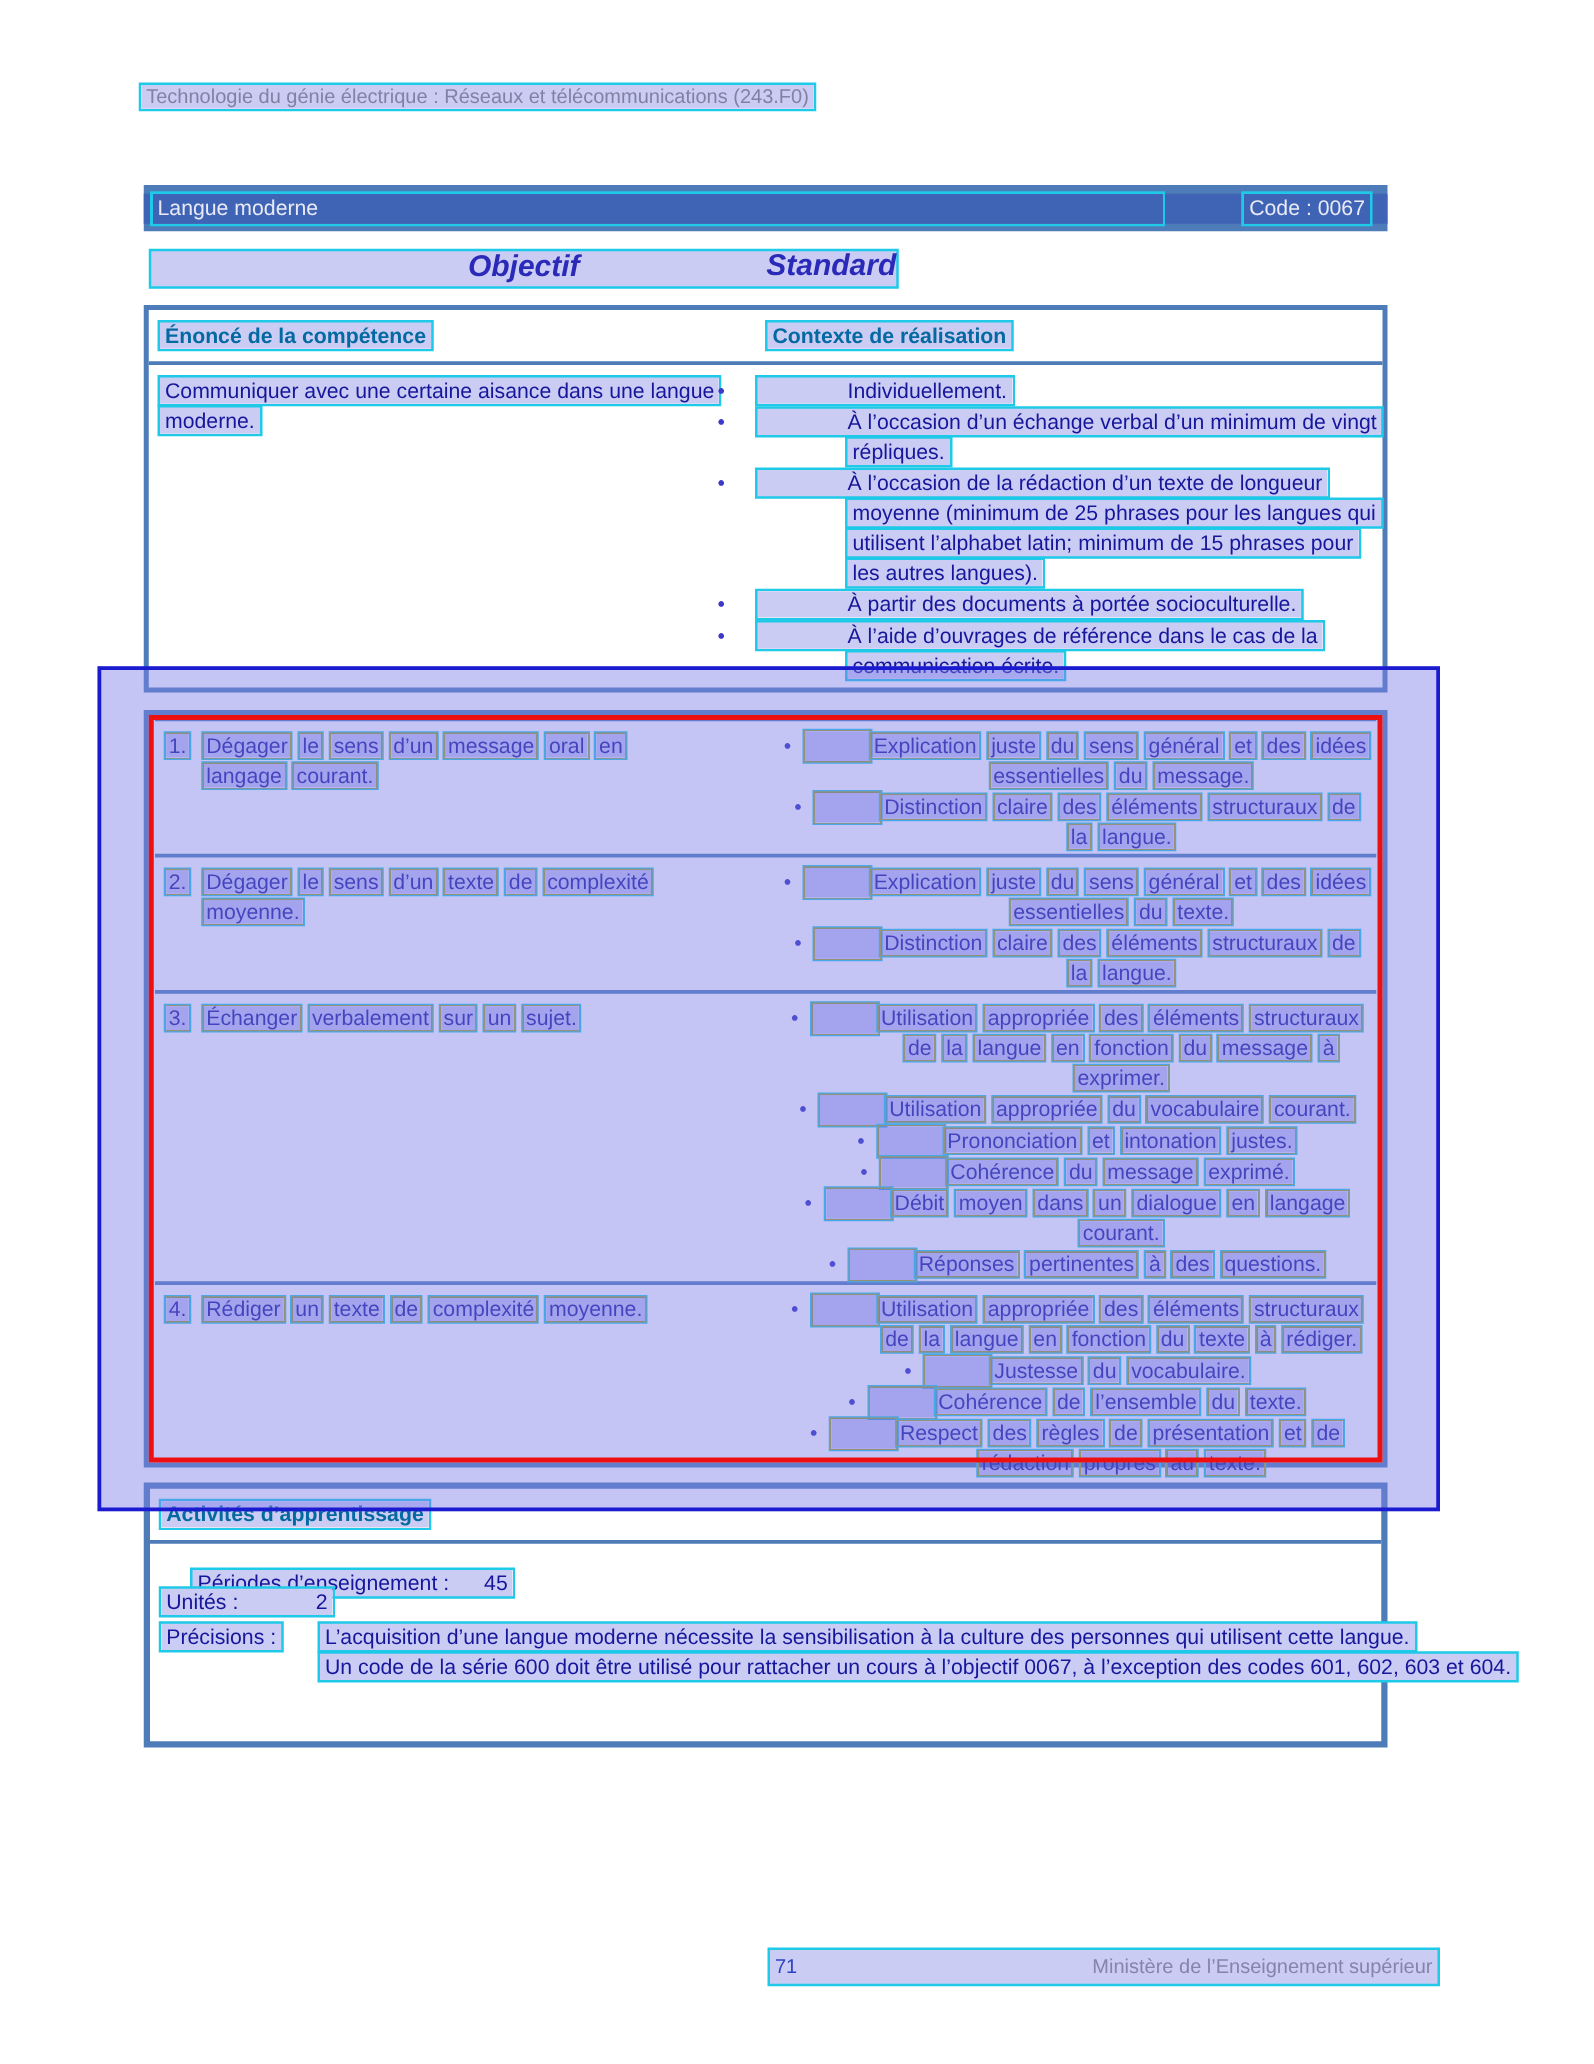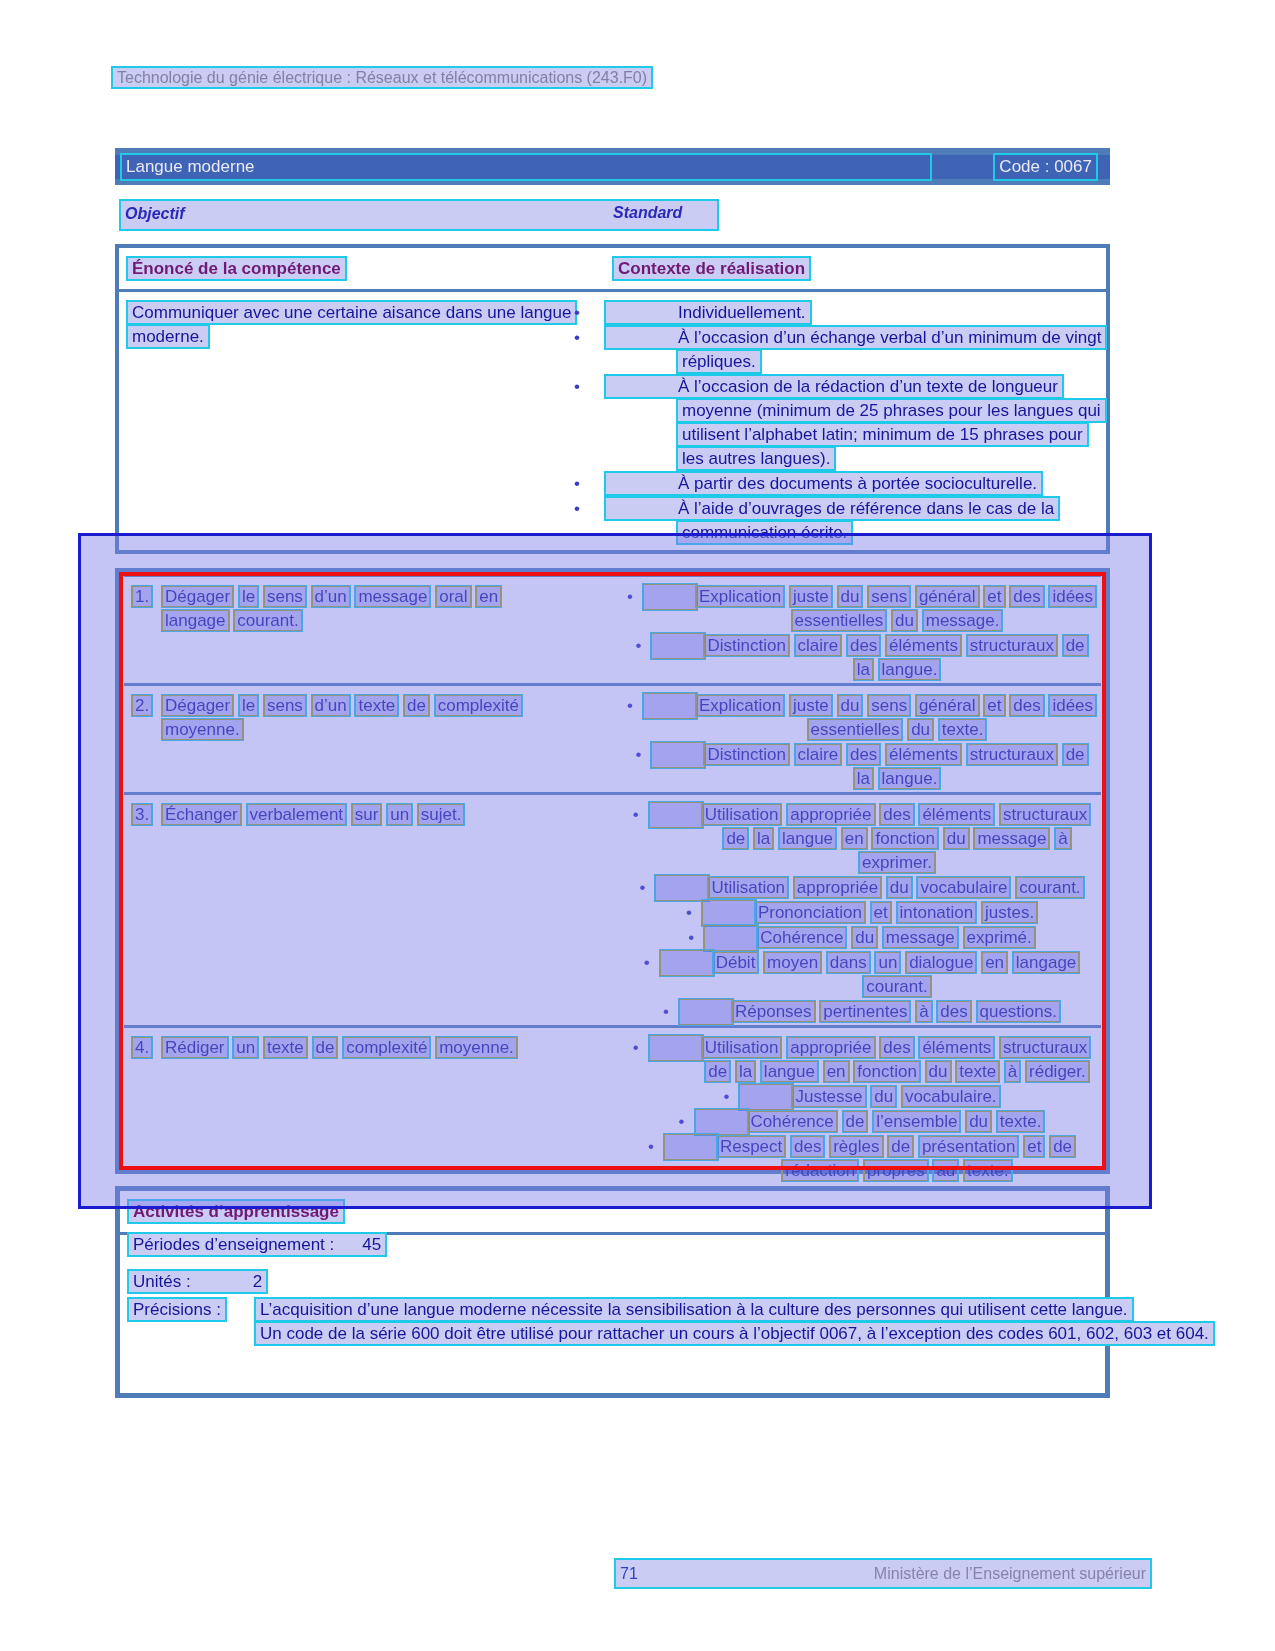--- a/index.html
+++ b/index.html
@@ -18,27 +18,27 @@
 
   
   .title-bar{position:absolute;left:115px;top:148px;width:995px;height:37px;background:#4d7cb8;}
   .title-strip{position:absolute;left:0;right:0;top:7px;height:24px;background:#3f64b5;
                display:flex;align-items:center;color:#e9eaf6;font-size:17px;}
   .bar-title{display:inline-block;width:800px;margin-left:7px;}
   .bar-code{margin-left:auto;margin-right:14px;}
 
   
   .subtitle{position:absolute;left:121px;top:201px;width:588px;height:26px;
-            font-size:16px;font-weight:bold;font-style:italic;color:#2a2ab8;}
+            font-size:24px;font-weight:bold;font-style:italic;color:#2a2ab8;text-align:center;}
   .subtitle .std{position:absolute;left:492px;top:0;}
 
   
   .sect{position:absolute;left:115px;width:995px;background:#ffffff;border:4px solid #4d7cb8;box-sizing:border-box;}
   .divider{height:3px;background:#4d7cb8;}
-  .sec-header{font-weight:bold;color:#701a75;font-size:17px;}
+  .sec-header{font-weight:bold;color:#0369a1;font-size:17px;}
 
   
   .box1{top:244px;height:310px;}
   .b1-headrow{display:flex;padding:9px 0 8px;}
   .b1-h1{margin-left:9px;width:478px;}
   .b1-h2{margin-left:8px;}
   .b1-body{display:flex;padding-top:9px;}
   .b1-left{width:487px;padding-left:9px;box-sizing:border-box;}
   .b1-right{flex:1;padding-right:4px;}
   ul.blist{list-style:none;margin:0;padding:0;}
@@ -65,21 +65,21 @@
   ul.clist li{padding-left:88px;text-indent:-88px;margin:0 0 1px;}
   .wbullet{display:inline-block;width:52px;margin-left:34px;padding-left:8px;box-sizing:border-box;
            color:#2a2ac0;background:rgba(62,62,214,0.30);box-shadow:0 0 0 1px #a8a41f,0 0 0 2px #22cbe8;}
   .r1{min-height:96px;} .r2{min-height:96px;} .r3{min-height:170px;} .r4{min-height:168px;}
 
   
   .box3{top:1186px;height:212px;border-width:5px;}
   .act-header{position:absolute;left:9px;top:9px;}
   .act-div{position:absolute;left:0;right:0;top:41px;}
   .act-row{position:absolute;left:9px;}
-  .row-periodes{top:42px;} .row-unites{top:79px;}
+  .row-periodes{top:64px;margin-left:25px;} .row-unites{top:79px;}
   .row-precisions-label{top:107px;}
   .val-periodes{margin-left:28px;} .val-unites{margin-left:62px;}
   .prec-col{position:absolute;left:136px;top:107px;width:1011px;}
   .prec-col p{margin:0 0 0;}
 
   
   .footer{position:absolute;left:616px;top:1560px;width:534px;height:25px;}
   .footer .hl{display:flex;justify-content:space-between;align-items:center;height:25px;font-size:16px;}
   .page-num{color:#2e43c4;}
   .ministry{color:#8484ac;}

